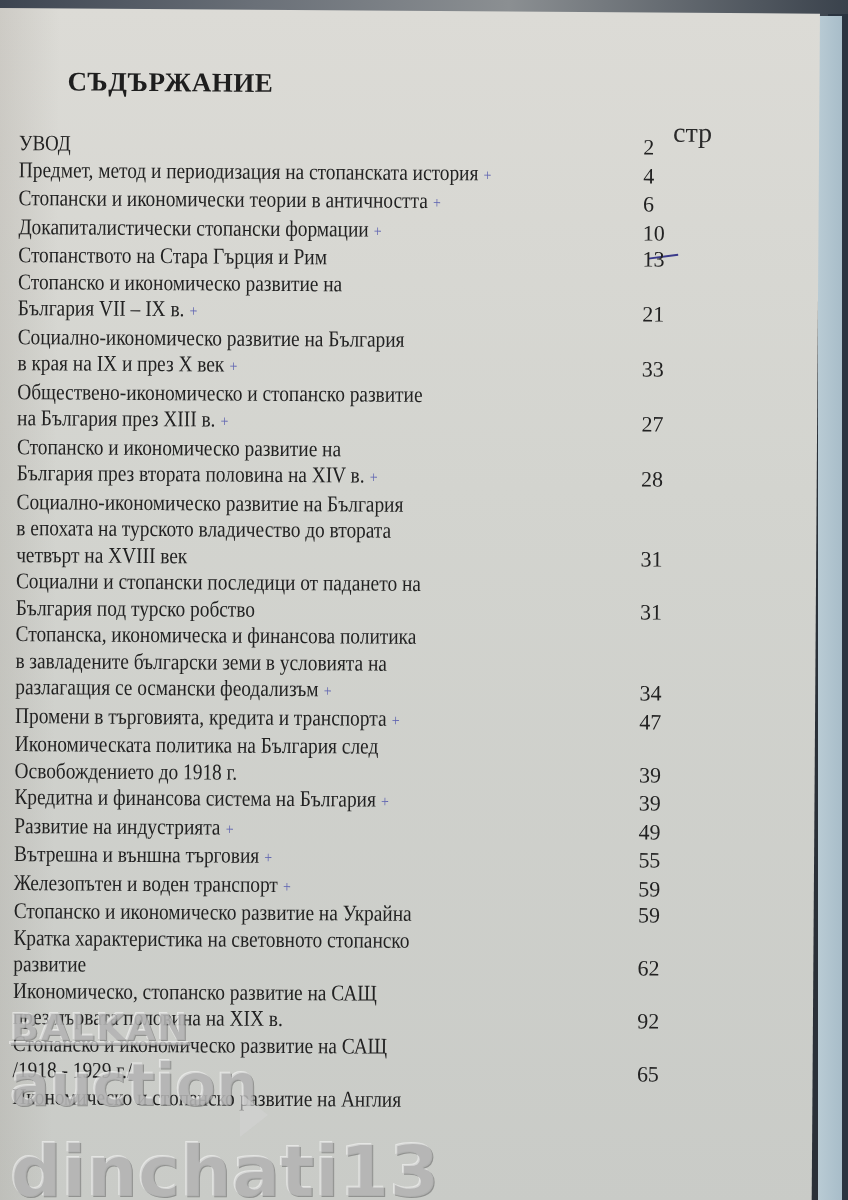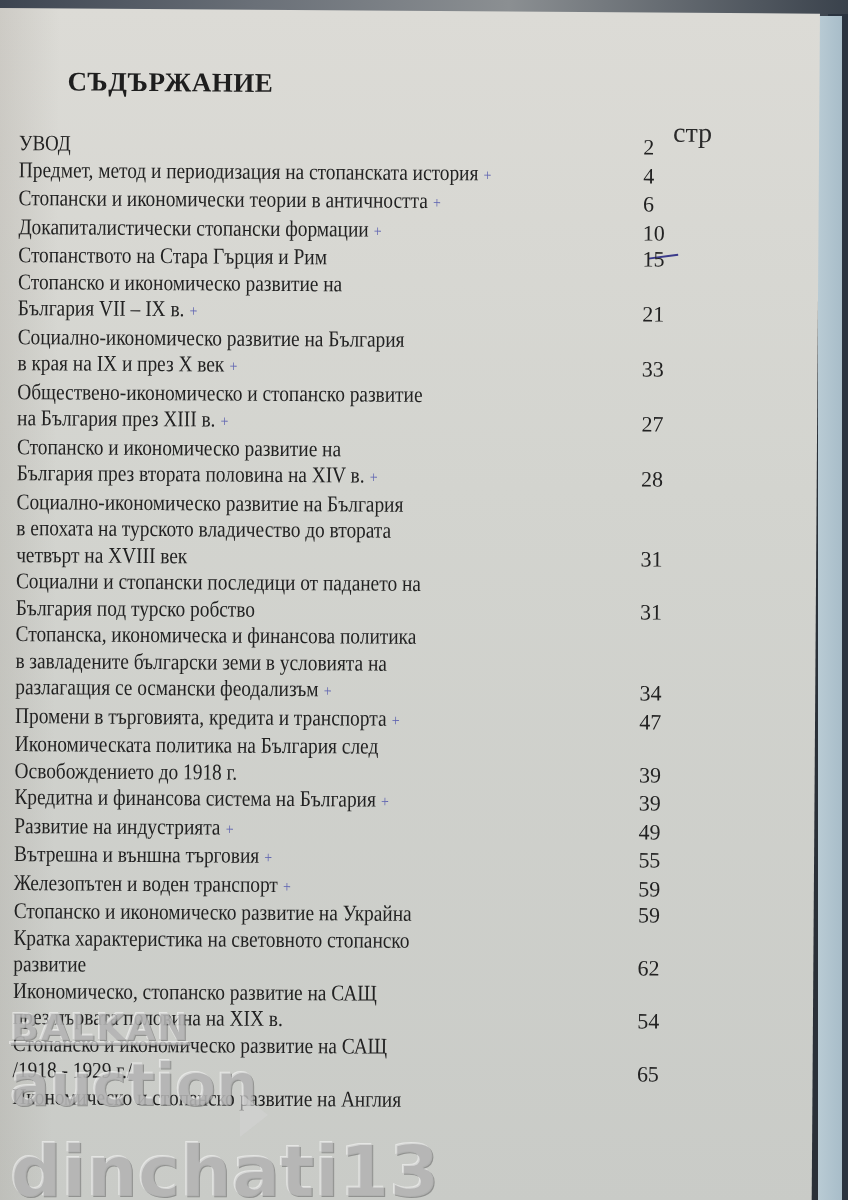--- a/index.html
+++ b/index.html
@@ -95,21 +95,21 @@
       <div class="entry">
         <span class="line"><span class="">Стопански и икономически теории в античността</span><span class="mark">+</span></span>
         <span class="pg">6</span>
       </div>
       <div class="entry">
         <span class="line"><span class="">Докапиталистически стопански формации</span><span class="mark">+</span></span>
         <span class="pg">10</span>
       </div>
       <div class="entry">
         <span class="line">Стопанството на Стара Гърция и Рим</span>
-        <span class="pg">15</span>
+        <span class="pg">13</span>
       </div>
       <div class="entry">
         <span class="line">Стопанско и икономическо развитие на</span>
         <span class="line"><span class="">България VII – IX в.</span><span class="mark">+</span></span>
         <span class="pg">21</span>
       </div>
       <div class="entry">
         <span class="line">Социално-икономическо развитие на България</span>
         <span class="line"><span class="">в края на IX и през X век</span><span class="mark">+</span></span>
         <span class="pg">33</span>
@@ -171,21 +171,21 @@
         <span class="pg">59</span>
       </div>
       <div class="entry">
         <span class="line">Кратка характеристика на световното стопанско</span>
         <span class="line">развитие</span>
         <span class="pg">62</span>
       </div>
       <div class="entry">
         <span class="line">Икономическо, стопанско развитие на САЩ</span>
         <span class="line">през първата половина на XIX в.</span>
-        <span class="pg">54</span>
+        <span class="pg">92</span>
       </div>
       <div class="entry">
         <span class="line">Стопанско и икономическо развитие на САЩ</span>
         <span class="line">/1918 - 1929 г./</span>
         <span class="pg">65</span>
       </div>
       <div class="entry">
         <span class="line">Икономическо и стопанско развитие на Англия</span>
       </div>
     </div>

